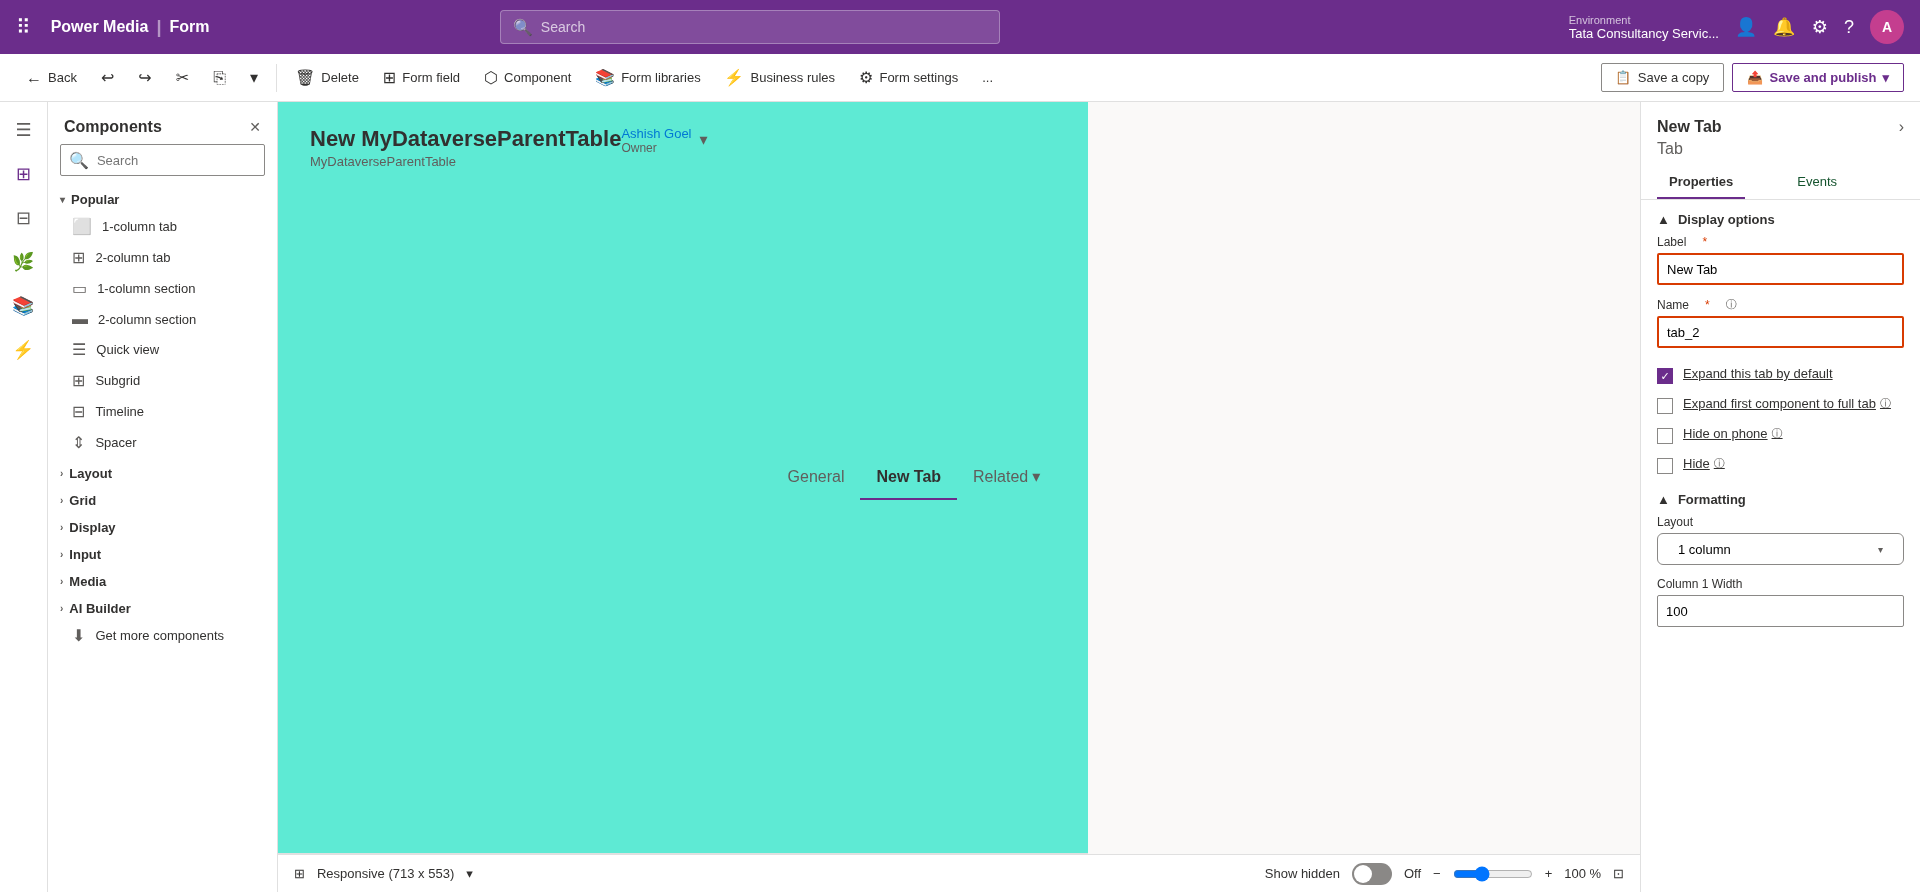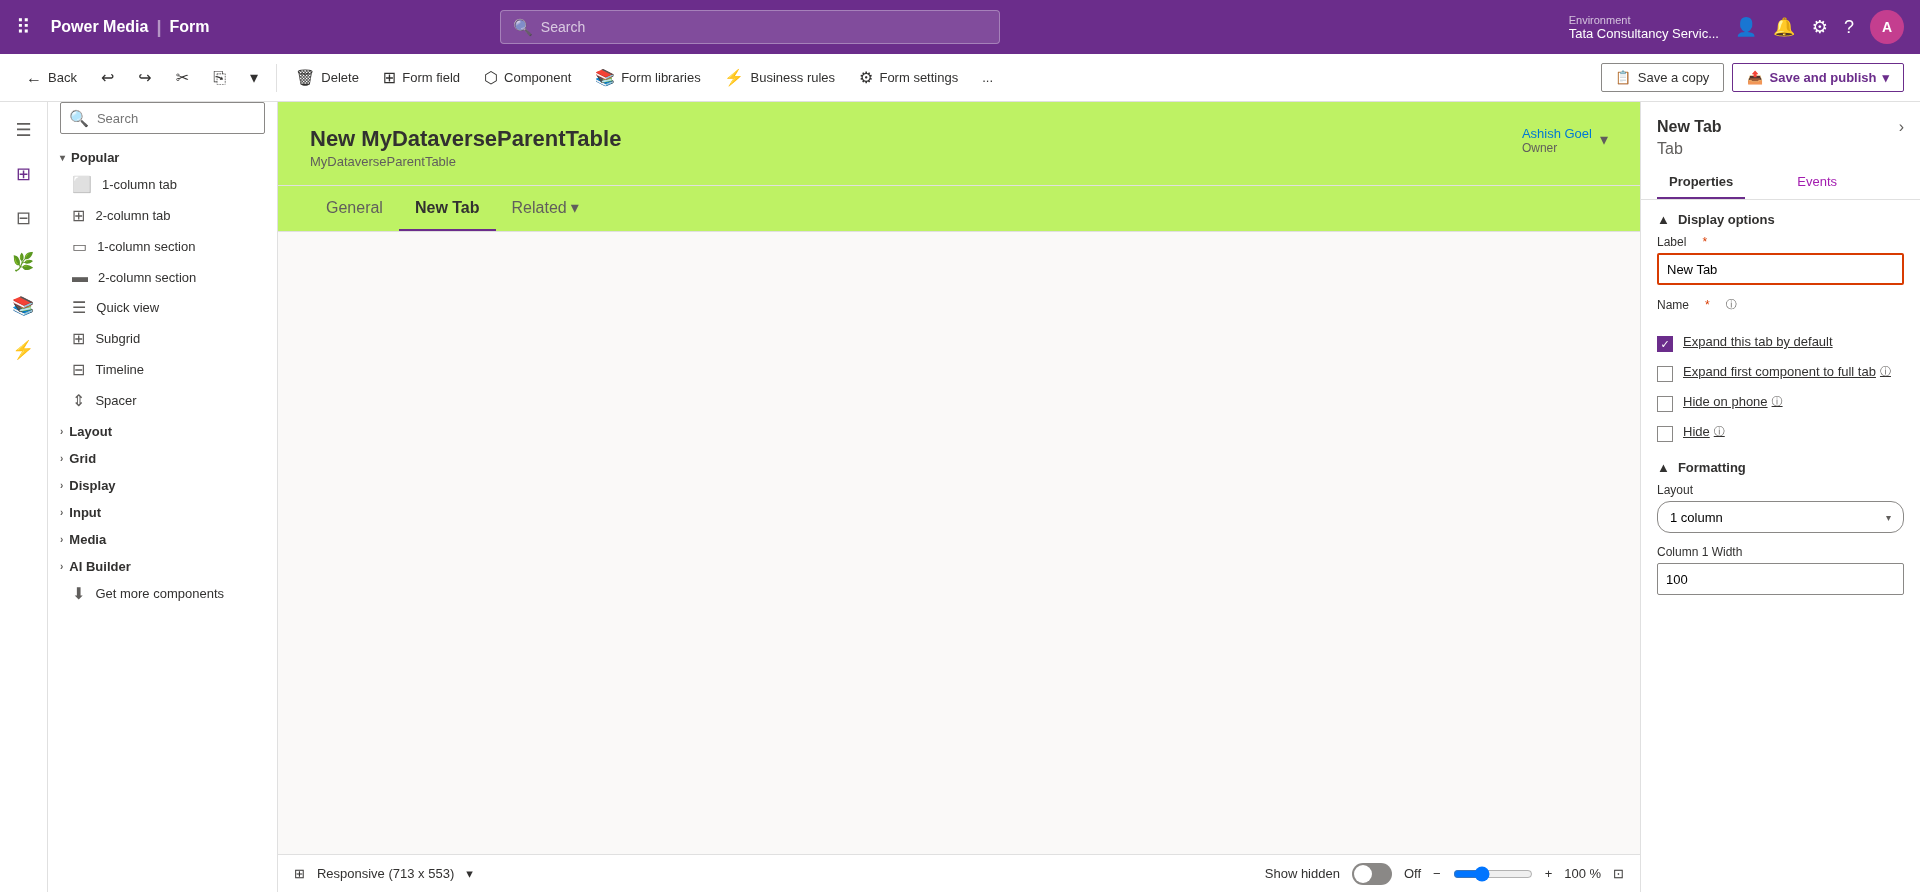--- a/index.html
+++ b/index.html
@@ -170,24 +170,23 @@
 
     
     .canvas-area {
       flex: 1;
       background: #f3f2f1;
       display: flex;
       flex-direction: column;
     }
     .form-canvas {
       flex: 1;
-      background: #bef264;
+      background: #5eead4;
       margin: 0;
       display: flex;
-      flex-direction: column;
     }
     .form-header {
       padding: 24px 32px 16px;
       border-bottom: 1px solid #e0e0e0;
     }
     .form-title { font-size: 22px; font-weight: 600; color: #323130; }
     .form-subtitle { font-size: 13px; color: #605e5c; margin-top: 2px; }
     .form-user-area { display: flex; align-items: flex-start; gap: 8px; }
     .form-top-row { display: flex; align-items: flex-start; justify-content: space-between; }
     .form-owner { font-size: 13px; color: #0078d4; font-weight: 500; cursor: pointer; }
@@ -252,21 +251,21 @@
     .right-panel-chevron { cursor: pointer; color: #605e5c; }
 
     .props-tabs {
       display: flex;
       border-bottom: 1px solid #e0e0e0;
       padding: 0 16px;
       gap: 40px;
     }
     .props-tab {
       padding: 8px 12px;
-      font-size: 13px; color: #a21caf;
+      font-size: 13px; color: #14532d;
       cursor: pointer;
       border-bottom: 2px solid transparent;
     }
     .props-tab.active {
       color: #323130; font-weight: 600;
       border-bottom-color: #6b2d8b;
     }
 
     .props-content {
       flex: 1;
@@ -325,22 +324,22 @@
     .cb-label {
       font-size: 13px; color: #323130;
       display: flex; align-items: center; gap: 4px; text-decoration: underline;
     }
 
     .formatting-section { padding: 0 16px; }
     .dropdown-field {
       width: 100%;
       height: 32px;
       border: 1px solid #8a8886;
-      border-radius: 13px;
-      padding: 0 12px;
+      border-radius: 6px;
+      padding: 0 20px;
       font-size: 13px;
       background: white;
       display: flex; align-items: center; justify-content: space-between;
       cursor: pointer;
       margin-bottom: 12px;
     }
     .dropdown-arrow { font-size: 10px; color: #605e5c; }
 
     .num-input {
       width: 100%;
@@ -445,20 +444,24 @@
   <div class="sidebar-icons">
     <button class="sidebar-icon-btn">☰</button>
     <button class="sidebar-icon-btn active">⊞</button>
     <button class="sidebar-icon-btn">⊟</button>
     <button class="sidebar-icon-btn">🌿</button>
     <button class="sidebar-icon-btn">📚</button>
     <button class="sidebar-icon-btn">⚡</button>
   </div>
 
   <div class="components-panel">
+    <div class="panel-header">
+      <span>Components</span>
+      <button class="panel-close">✕</button>
+    </div>
     <div class="panel-search">
       <span>🔍</span>
       <input type="text" placeholder="Search" style="">
     </div>
 
     <div class="panel-scroll">
 
       <div class="group-header">
         <span class="group-arrow">▾</span>
         <span>Popular</span>
@@ -601,20 +604,21 @@
         </div>
         <input type="text" class="field-input" value="New Tab" style="">
       </div>
 
       <div class="field-group">
         <div class="field-label">
           <span>Name</span>
           <span class="field-required">*</span>
           <span class="field-info">ⓘ</span>
         </div>
+        <input type="text" class="field-input" value="tab_2" style="">
       </div>
 
       <div class="checkbox-row">
         <div class="cb-box checked">
           <span class="cb-check">✓</span>
         </div>
         <label class="cb-label">Expand this tab by default</label>
       </div>
 
       <div class="checkbox-row">

